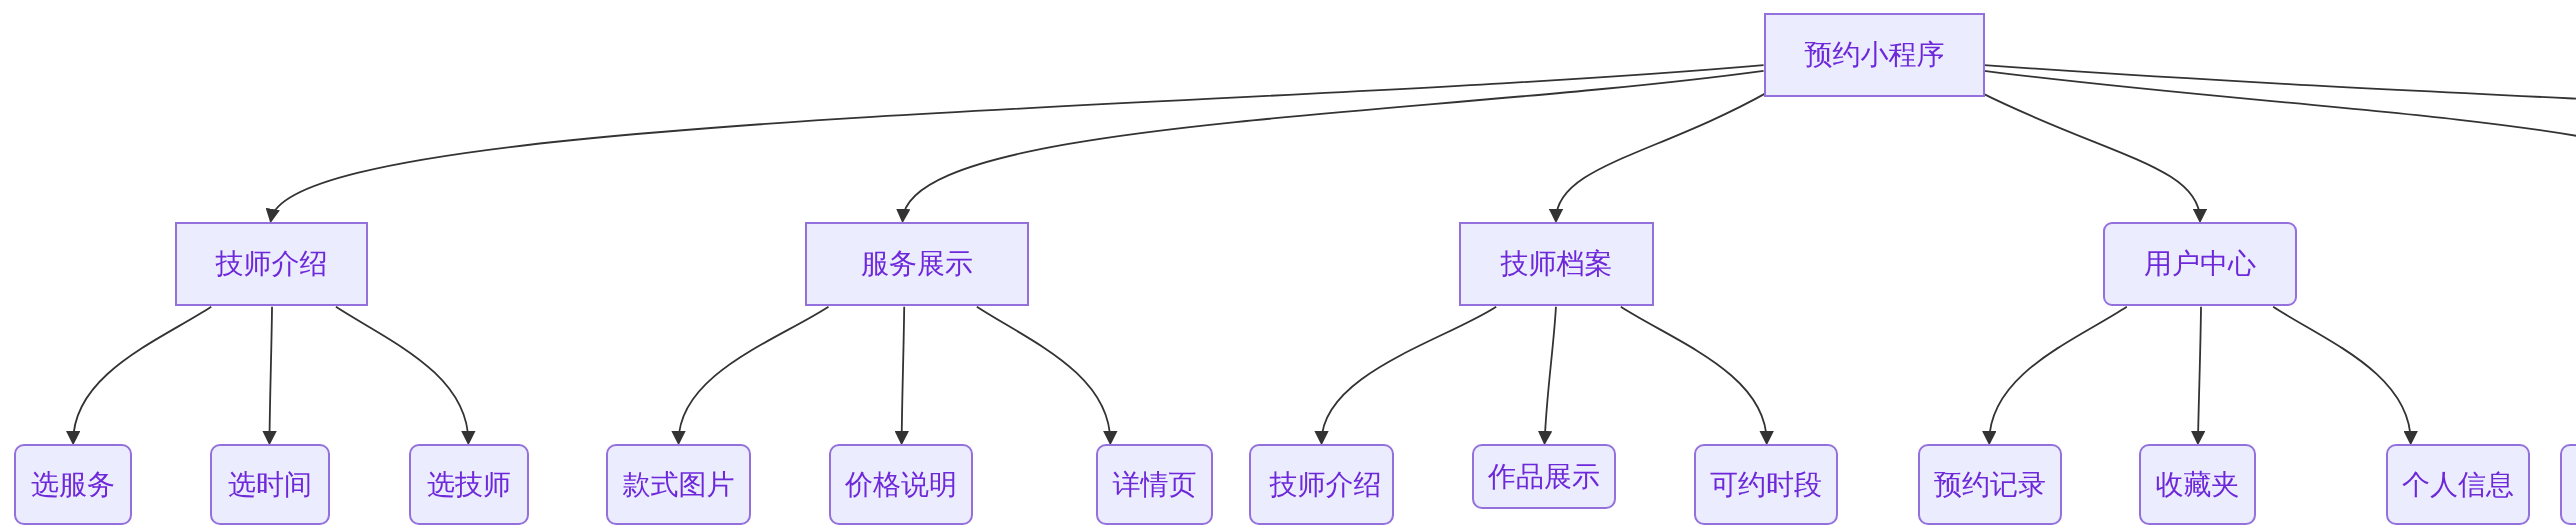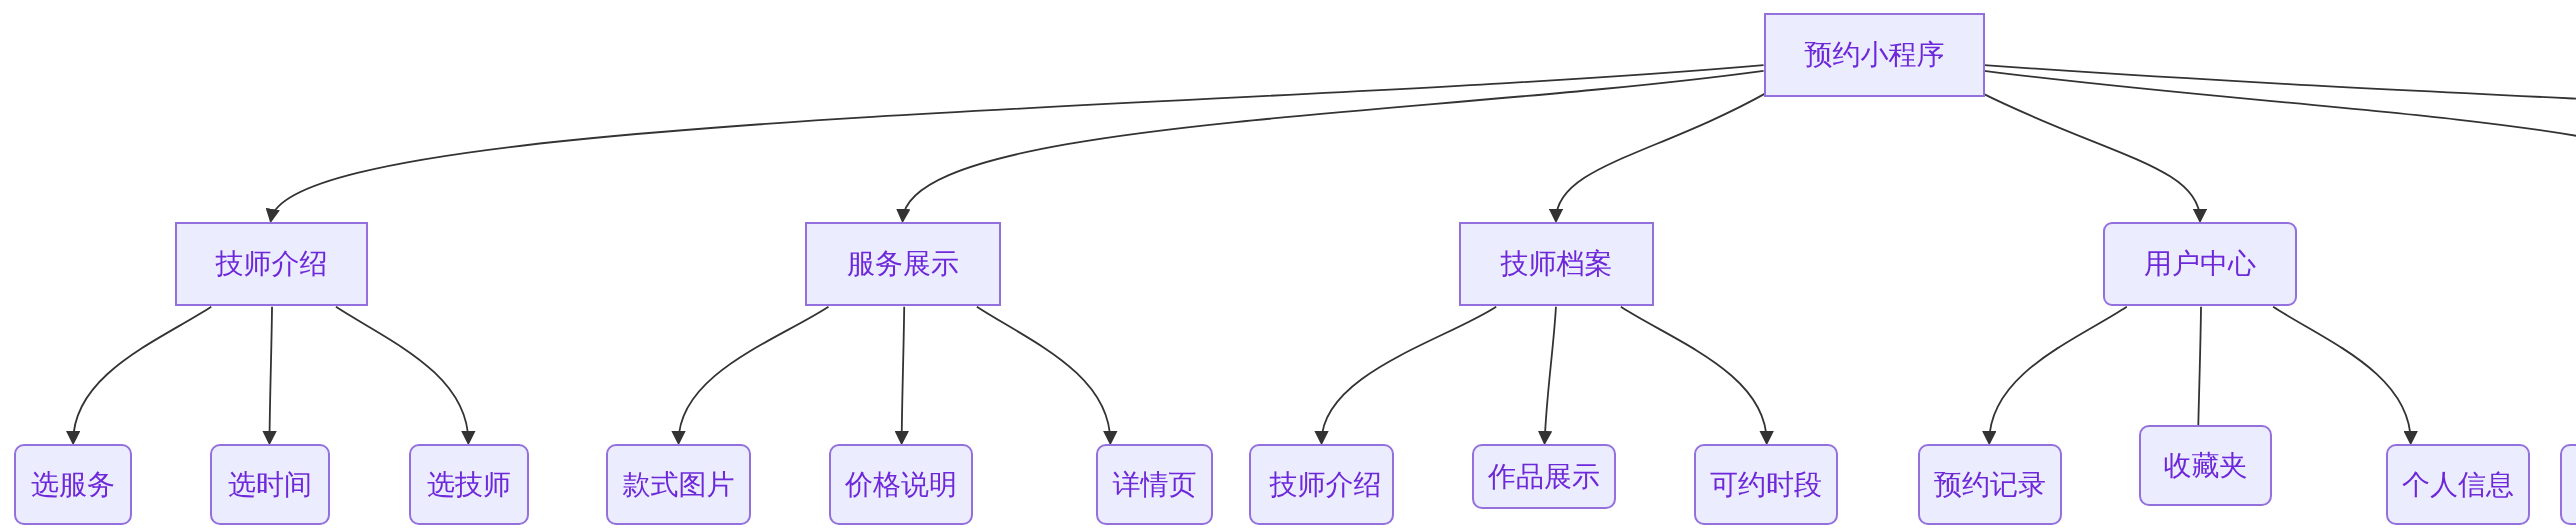--- a/index.html
+++ b/index.html
@@ -79,36 +79,36 @@
       <path d="M 5423 595 C 5475 665, 5541 730, 5541 857" marker-end="url(#arrow)"></path>
 
       <path d="M 6101 608 C 6040 700, 5970 760, 5970 857" marker-end="url(#arrow)"></path>
       <path d="M 6281 608 C 6342 700, 6407 760, 6407 857" marker-end="url(#arrow)"></path>
     </g>
   </svg>
 
   <div class="node" style="left:1764px; top:13px; width:221px; height:84px;">预约小程序</div>
 
   <div class="node" style="left:175px; top:222px; width:193px; height:84px;">技师介绍</div>
-  <div class="node" style="left:805px; top:222px; width:196px; height:84px;">服务展示</div>
+  <div class="node" style="left:805px; top:222px; width:224px; height:84px;">服务展示</div>
   <div class="node" style="left:1459px; top:222px; width:195px; height:84px;">技师档案</div>
   <div class="node" style="left:2103px; top:222px; width:194px; height:84px;border-radius:9px;">用户中心</div>
 
   <div class="node rounded" style="left:14px; top:444px; width:118px; height:81px;">选服务</div>
   <div class="node rounded" style="left:210px; top:444px; width:120px; height:81px;">选时间</div>
   <div class="node rounded" style="left:409px; top:444px; width:120px; height:81px;">选技师</div>
 
   <div class="node rounded" style="left:606px; top:444px; width:145px; height:81px;">款式图片</div>
   <div class="node rounded" style="left:829px; top:444px; width:144px; height:81px;">价格说明</div>
   <div class="node rounded" style="left:1052px; top:444px; width:117px; height:81px;margin-left:44px;">详情页</div>
 
   <div class="node rounded" style="left:1249px; top:444px; width:145px; height:81px;padding-left:8px;">技师介绍</div>
   <div class="node rounded" style="left:1472px; top:444px; width:144px; height:65px;">作品展示</div>
   <div class="node rounded" style="left:1694px; top:444px; width:144px; height:81px;">可约时段</div>
 
   <div class="node rounded" style="left:1918px; top:444px; width:144px; height:81px;">预约记录</div>
-  <div class="node rounded" style="left:2139px; top:425px; width:133px; height:81px;">收藏夹</div>
+  <div class="node rounded" style="left:2139px; top:444px; width:117px; height:81px;">收藏夹</div>
   <div class="node rounded" style="left:2338px; top:444px; width:144px; height:81px;margin-left:48px;">个人信息</div>
 
   <div class="node rounded" style="left:2560px; top:444px; width:145px; height:81px;">微信通知</div>
 
 </div>
 
 
 </body></html>

